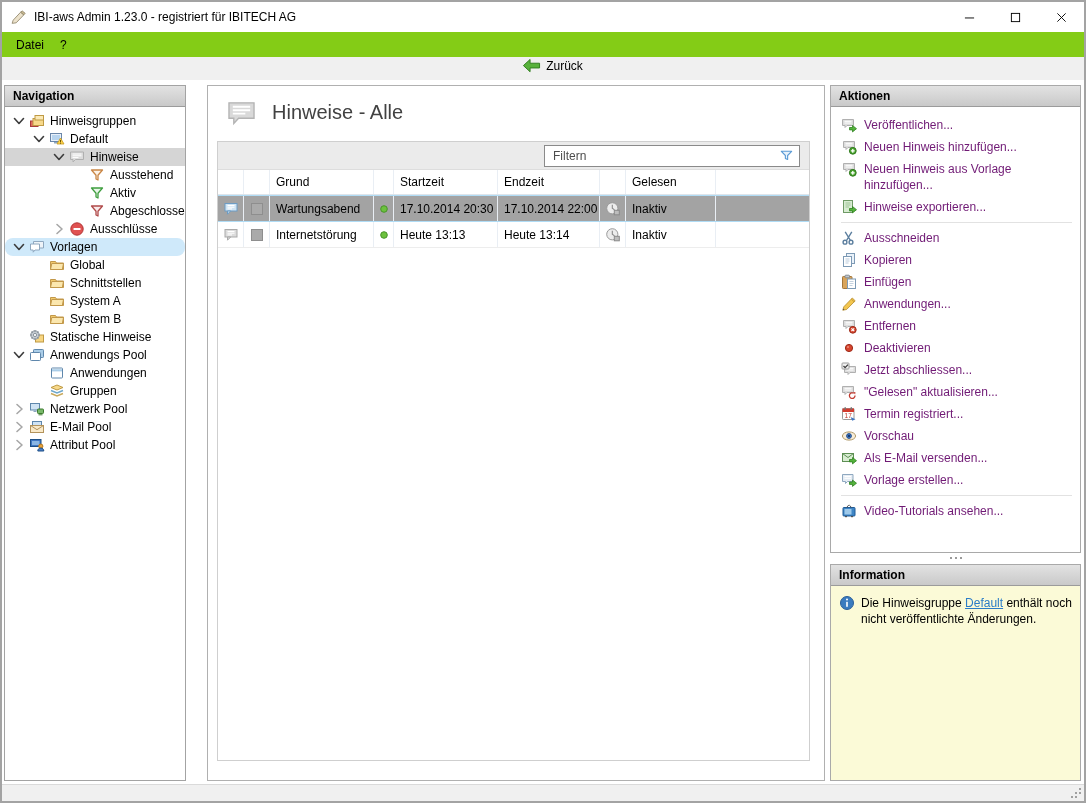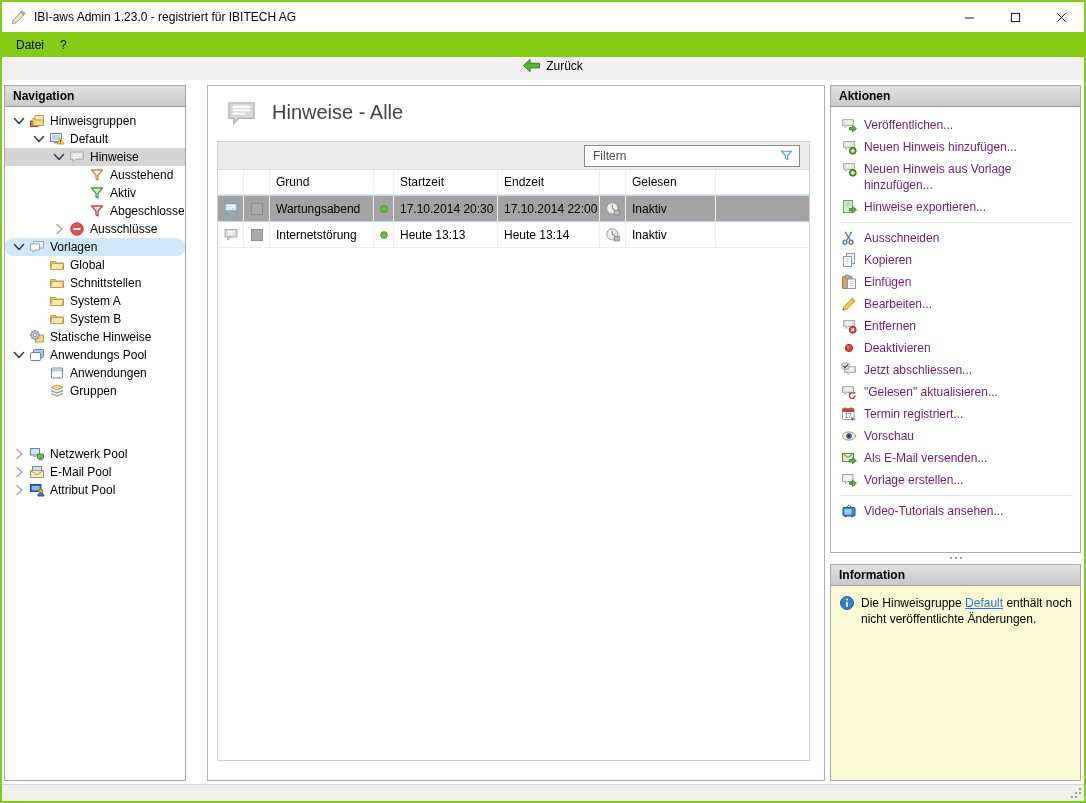--- a/index.html
+++ b/index.html
@@ -1,19 +1,19 @@
 <!DOCTYPE html>
 <html><head>
 <meta charset="utf-8">
 <style>
   html,body{margin:0;padding:0;background:#fff;}
   *{box-sizing:border-box;}
   .window{
     position:relative;width:1086px;height:803px;
-    border:2px solid #84cc16;background:#fff;
+    border:2px solid #a3a3a3;background:#fff;
     font-family:"Liberation Sans","DejaVu Sans",sans-serif;
     font-size:12px;color:#000;overflow:hidden;
   }
   
   .titlebar{height:30px;display:flex;align-items:center;background:#fff;}
   .app-icon{width:17px;height:17px;margin-left:8px;flex:none;}
   .title-text{margin-left:7px;font-size:12px;white-space:nowrap;}
   .win-controls{margin-left:auto;display:flex;height:30px;}
   .win-btn{width:46px;height:30px;display:flex;align-items:center;justify-content:center;}
   .win-btn svg{width:11px;height:11px;}
@@ -44,21 +44,21 @@
   .main-panel{position:absolute;left:205px;width:618px;top:5px;bottom:3px;
     border:1px solid #b0b0b0;background:#fff;}
   .main-header{display:flex;align-items:center;gap:15px;padding:13px 0 0 18px;}
   .big-icon{width:31px;height:27px;flex:none;}
   .big-icon svg{width:100%;height:100%;}
   .main-title{font-size:20px;color:#424242;}
   .list-region{position:absolute;left:9px;right:14px;top:55px;bottom:19px;
     border:1px solid #cfcfcf;background:#fff;}
   .filter-bar{height:28px;background:#ebebeb;border-bottom:1px solid #dddddd;
     display:flex;align-items:center;justify-content:flex-end;padding-right:9px;}
-  .filter-box{width:216px;height:22px;background:#fff;border:1px solid #8a8a8a;
+  .filter-box{width:256px;height:22px;background:#fff;border:1px solid #8a8a8a;
     display:flex;align-items:center;padding:0 5px 0 2px;}
   .filter-input{flex:1;border:none;outline:none;font-family:inherit;font-size:12px;
     padding-left:6px;background:transparent;color:#000;min-width:0;}
   .filter-input::placeholder{color:#4d4d4d;opacity:1;}
   .filter-funnel{width:15px;height:15px;flex:none;}
   .grid-row{display:grid;grid-template-columns:26px 26px 104px 20px 104px 102px 26px 90px 1fr;
     align-items:stretch;}
   .t-header{height:25px;border-bottom:1px solid #dfe5eb;}
   .t-cell{display:flex;align-items:center;padding-left:6px;border-right:1px solid #e9eef4;
     overflow:hidden;white-space:nowrap;}
@@ -336,21 +336,21 @@
             <span class="chev"></span>
             <span class="ticon">
               <svg viewBox="0 0 16 16">
                 <path d="M8 2l6 2.5L8 7 2 4.5z" fill="#f7d98b" stroke="#bf9a44"></path>
                 <path d="M2 7.5L8 10l6-2.5" fill="none" stroke="#6fa8cc" stroke-width="1.5"></path>
                 <path d="M2 10.5L8 13l6-2.5" fill="none" stroke="#c9a95c" stroke-width="1.5"></path>
               </svg>
             </span>
             <span>Gruppen</span>
           </div>
-          <div class="tree-row" style="padding-left: 6px; margin-top: 45px;">
+          <div class="tree-row" style="padding-left: 6px;">
             <span class="chev">
               <svg viewBox="0 0 16 16">
                 <path d="M6 3.5L11 8l-5 4.5" fill="none" stroke="#a7a7a7" stroke-width="1.6" stroke-linecap="round" stroke-linejoin="round"></path>
               </svg>
             </span>
             <span class="ticon">
               <svg viewBox="0 0 16 16">
                 <rect x="1.5" y="2.5" width="9" height="6.5" fill="#cfe3f4" stroke="#5f87ac"></rect>
                 <rect x="4.5" y="9.5" width="3" height="1.5" fill="#8ea6c0"></rect>
                 <rect x="8.5" y="8" width="6" height="4.5" rx="0.8" fill="#79b96a" stroke="#3c7a2e"></rect>
@@ -587,21 +587,21 @@
             <span>Einfügen</span>
           </div>
           <div class="action-item">
             <span class="i16">
               <svg viewBox="0 0 16 16">
                 <path d="M1.8 14.2l1-3.4L11.3 2l2.9 2.8-8.6 8.7z" fill="#f3c64f" stroke="#b58a2a" stroke-width="0.8"></path>
                 <path d="M10.3 3l2.9 2.8" stroke="#b58a2a" stroke-width="0.8"></path>
                 <path d="M1.8 14.2l1.6-.4-1.2-1.2z" fill="#555"></path>
               </svg>
             </span>
-            <span>Bearbeiten...</span>
+            <span>Anwendungen...</span>
           </div>
           <div class="action-item">
             <span class="i16">
               <svg viewBox="0 0 16 16">
                 <path d="M2.5 2.5h11v6H7L5 10.5V8.5H2.5z" fill="#dcdcdc" stroke="#b0b0b0"></path>
                 <path d="M4.5 4.3h7M4.5 6h7" stroke="#fff"></path>
                 <circle cx="11.8" cy="11.8" r="3.4" fill="#d6452e" stroke="#9e2a18"></circle>
                 <path d="M10.4 10.4l2.8 2.8M13.2 10.4l-2.8 2.8" stroke="#fff" stroke-width="1.2"></path>
               </svg>
             </span>

